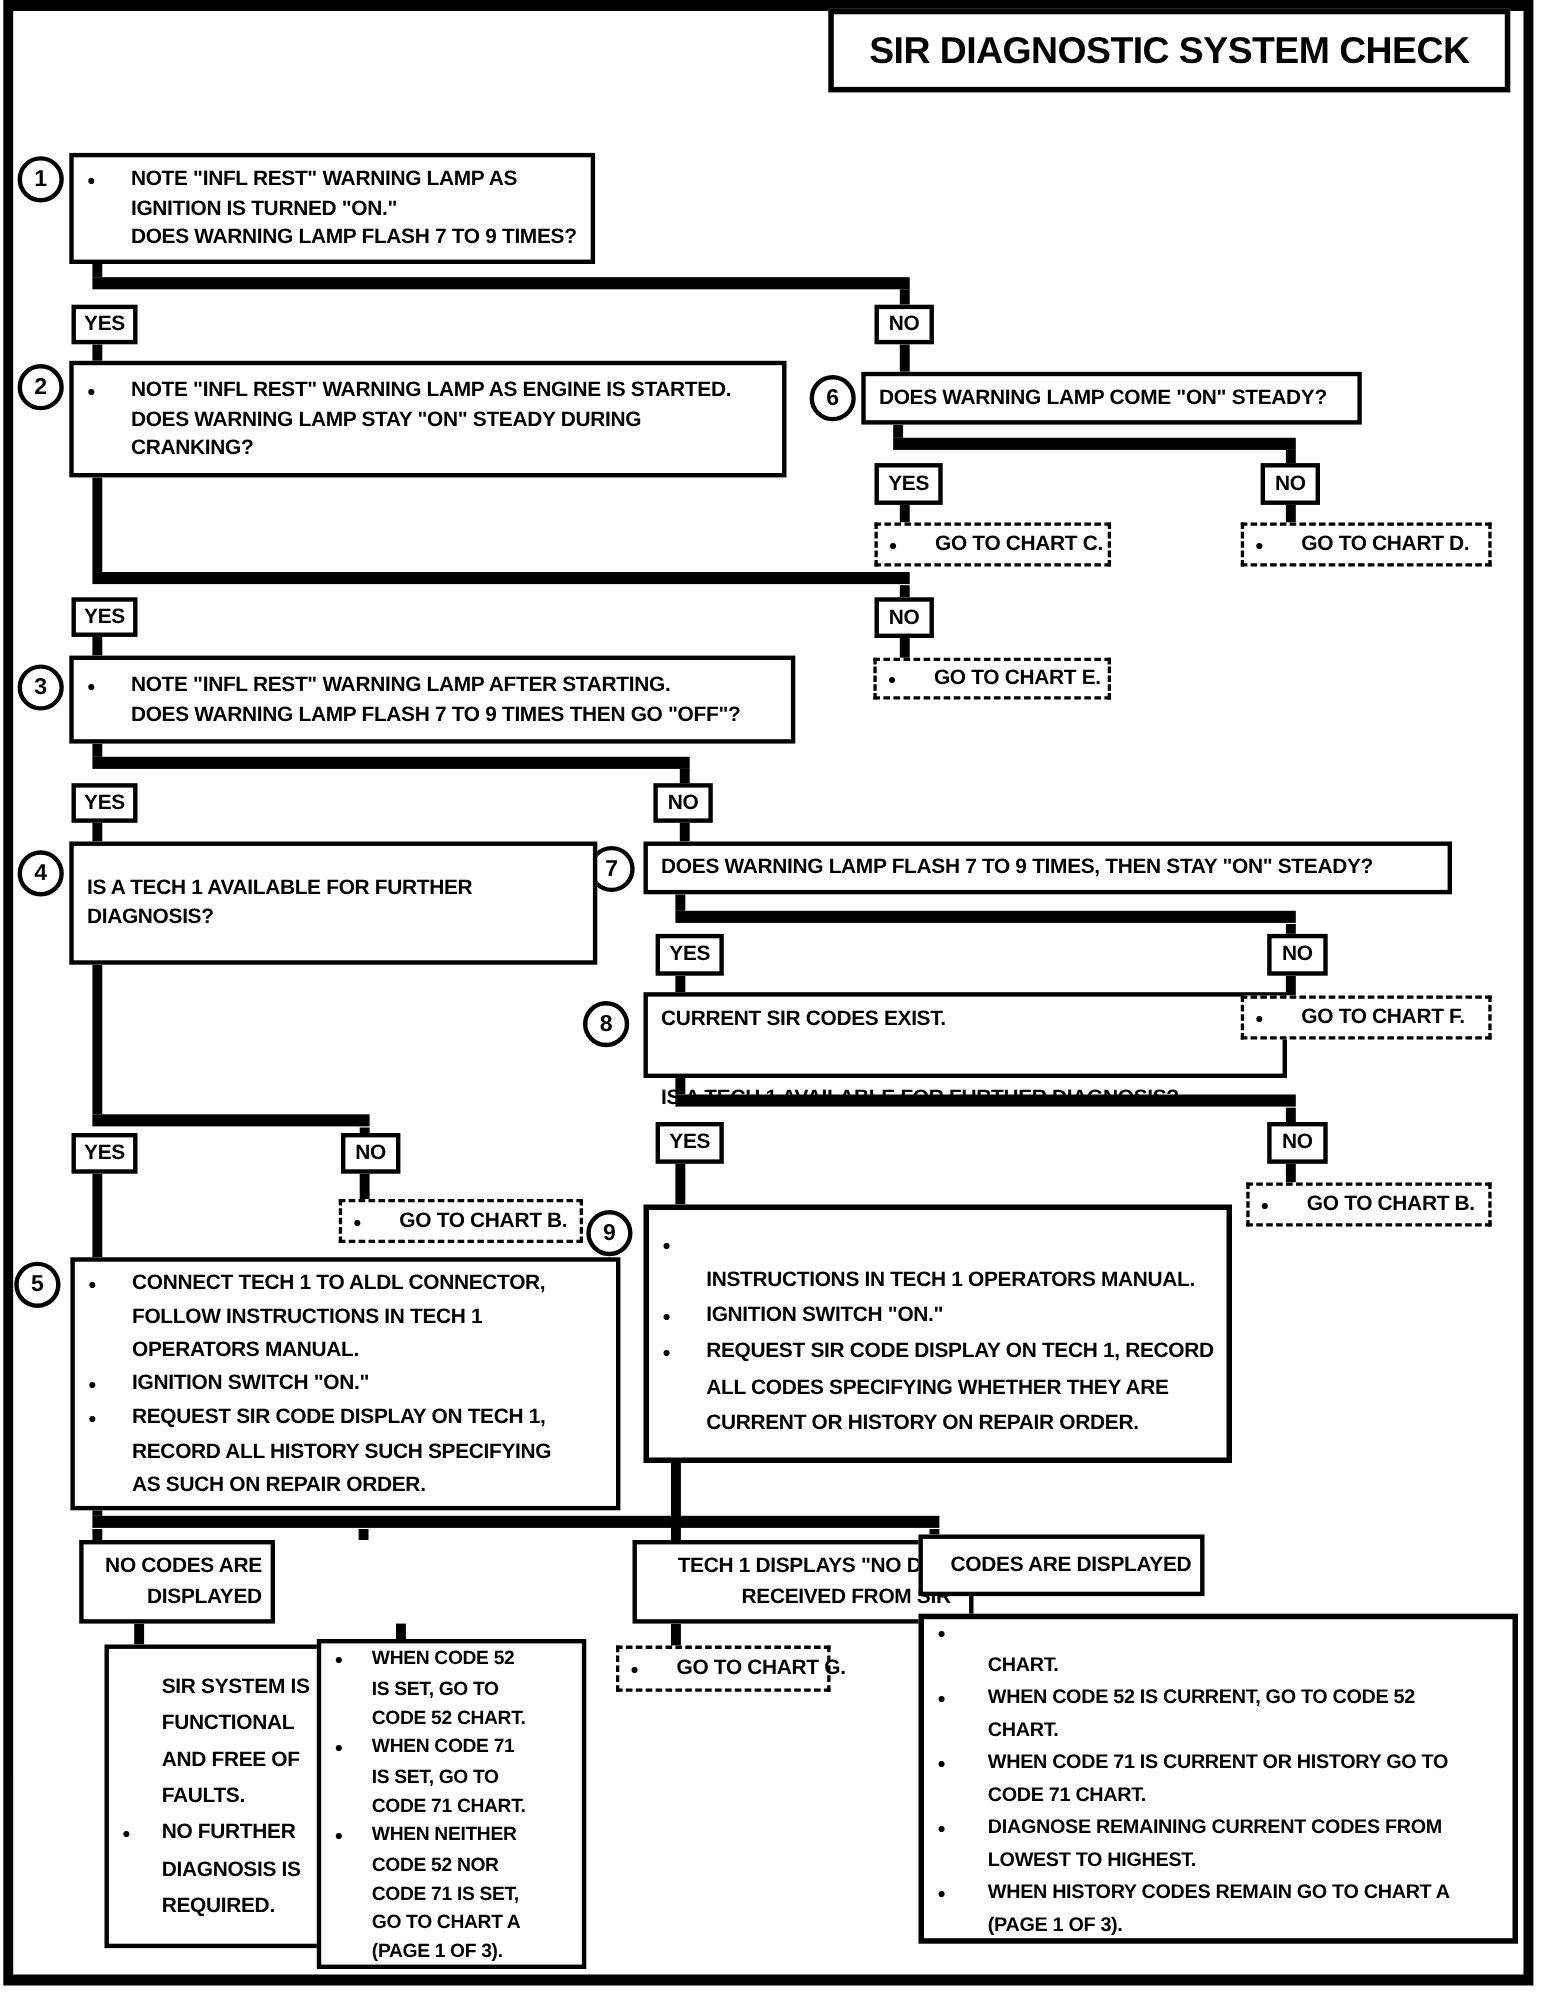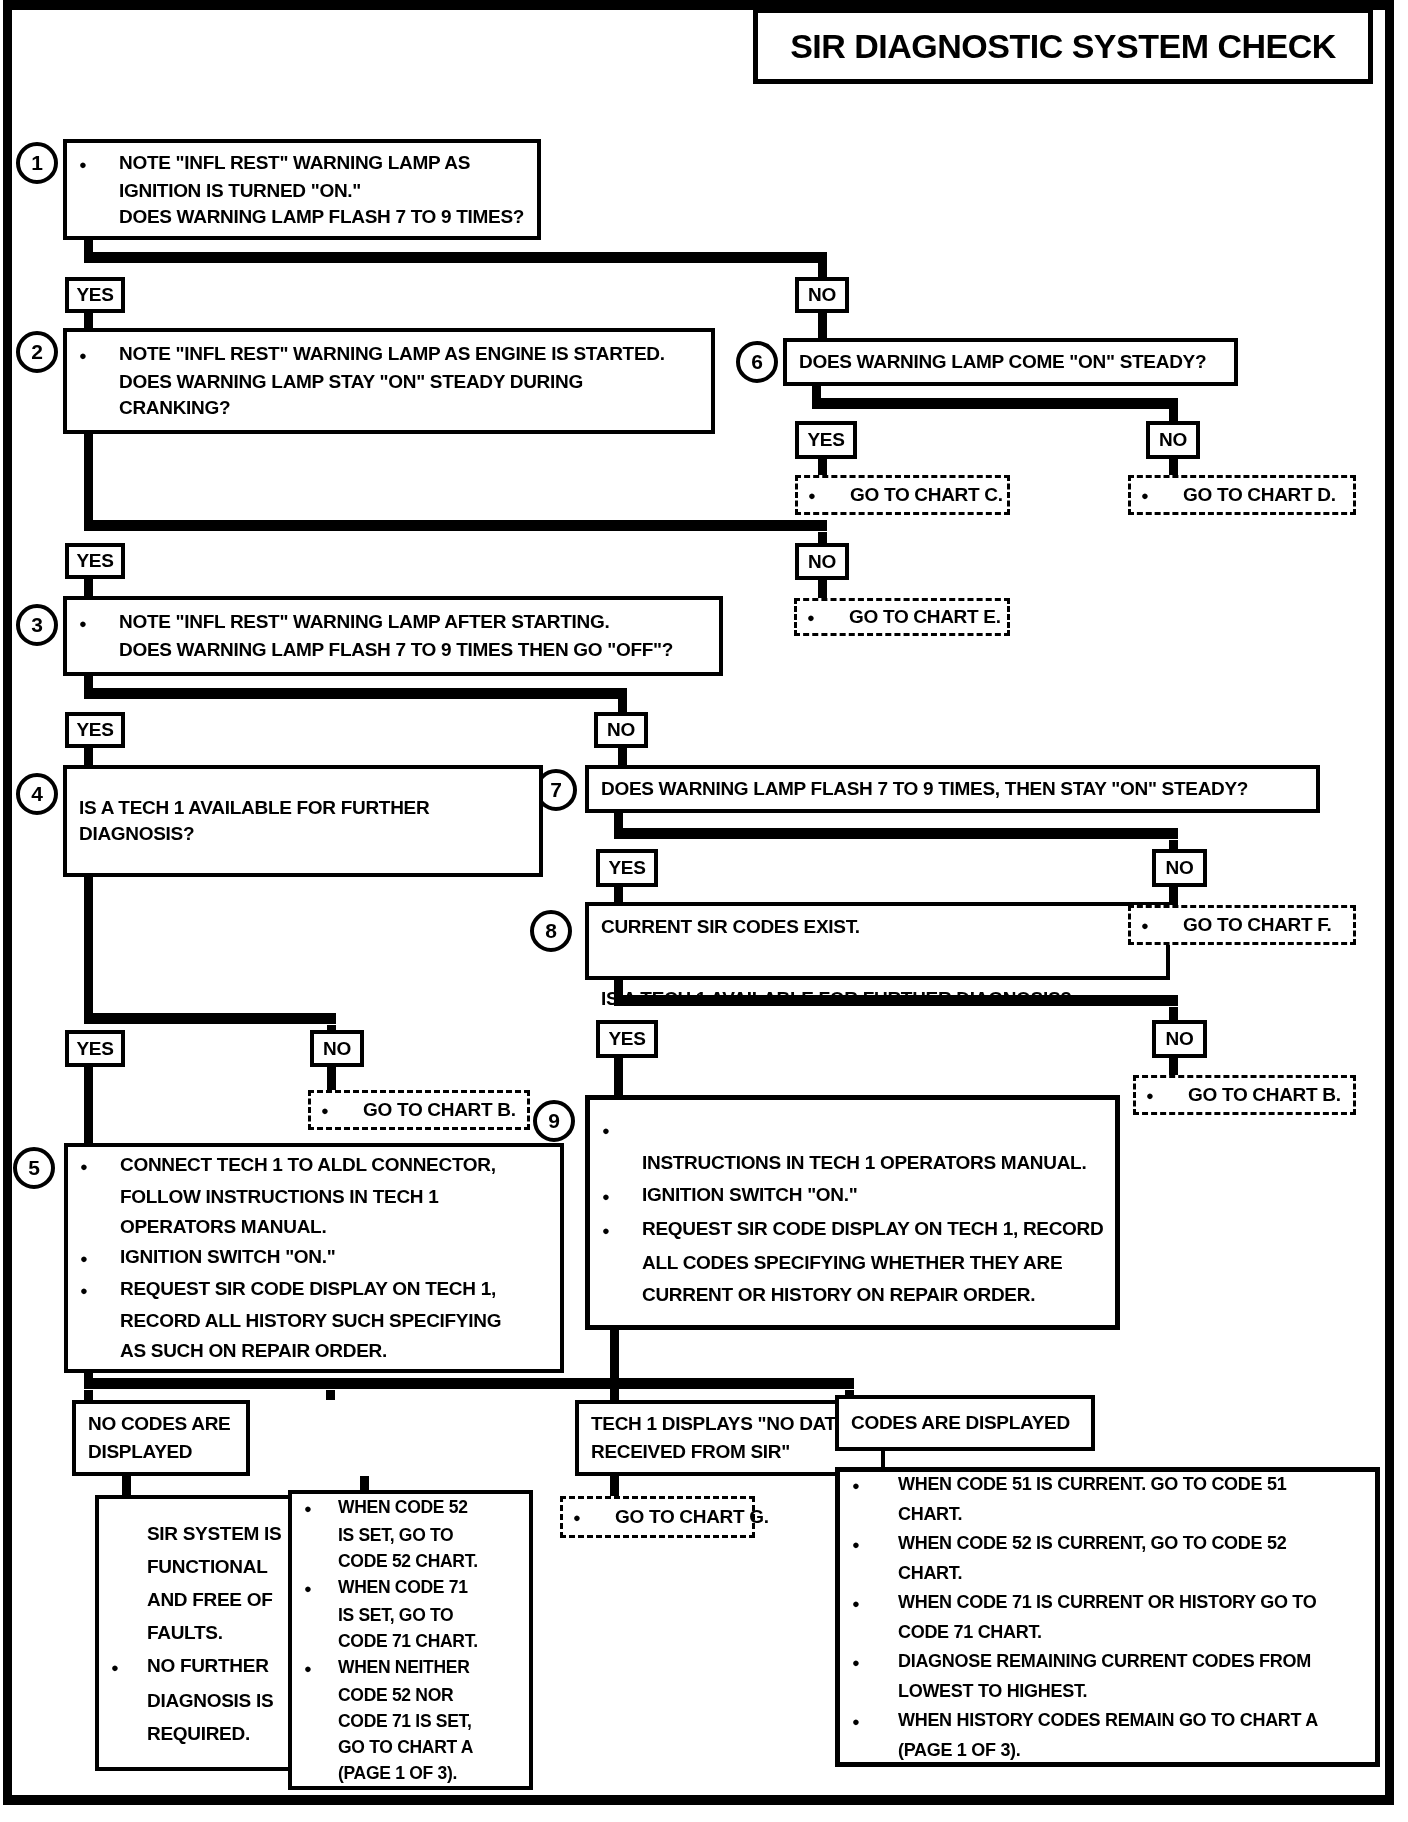--- a/index.html
+++ b/index.html
@@ -20,21 +20,21 @@
         display:flex;align-items:center;font-size:19px;letter-spacing:-0.3px;padding-left:10px;white-space:nowrap;}
   .dash .blt{flex:0 0 42px;width:42px;font-size:13px;}
   .circ{position:absolute;width:42px;height:42px;border:4px solid #000;border-radius:50%;background:#fff;
         box-sizing:border-box;display:flex;align-items:center;justify-content:center;font-size:21px;}
   .v,.h{position:absolute;background:#000;}
   .v{width:9px;}
   .h{height:11px;}
   .b5 .ln{line-height:30px;}
   .b9 .ln{line-height:32px;}
   .b8 .ln{line-height:28px;margin-top:44px;}
-  .hdr .ln{line-height:28px;}
+  .hdr .ln{line-height:28px;justify-content:flex-end;}
   .osir .ln{line-height:33px;}
   .osir .blt{flex:0 0 36px;width:36px;}
   .ohist .ln{font-size:17.5px;line-height:26px;}
   .ohist .blt{flex:0 0 34px;width:34px;}
   .ocodes .ln{font-size:18px;line-height:29px;}
   .ocodes .blt{flex:0 0 46px;width:46px;}
 </style>
 </head>
 <body>
 
@@ -358,21 +358,20 @@
         <span>GO TO CHART A</span>
       </div>
       <div class="ln">
         <span class="blt"></span>
         <span>(PAGE 1 OF 3).</span>
       </div>
     </div>
   <div class="box ocodes" style="left:835px;top:1467px;width:545px;height:300px;border-width:5px">
       <div class="ln">
         <span class="blt">●</span>
-        <span>WHEN CODE 51 IS CURRENT. GO TO CODE 51</span>
       </div>
       <div class="ln">
         <span class="blt"></span>
         <span>CHART.</span>
       </div>
       <div class="ln">
         <span class="blt">●</span>
         <span>WHEN CODE 52 IS CURRENT, GO TO CODE 52</span>
       </div>
       <div class="ln">

